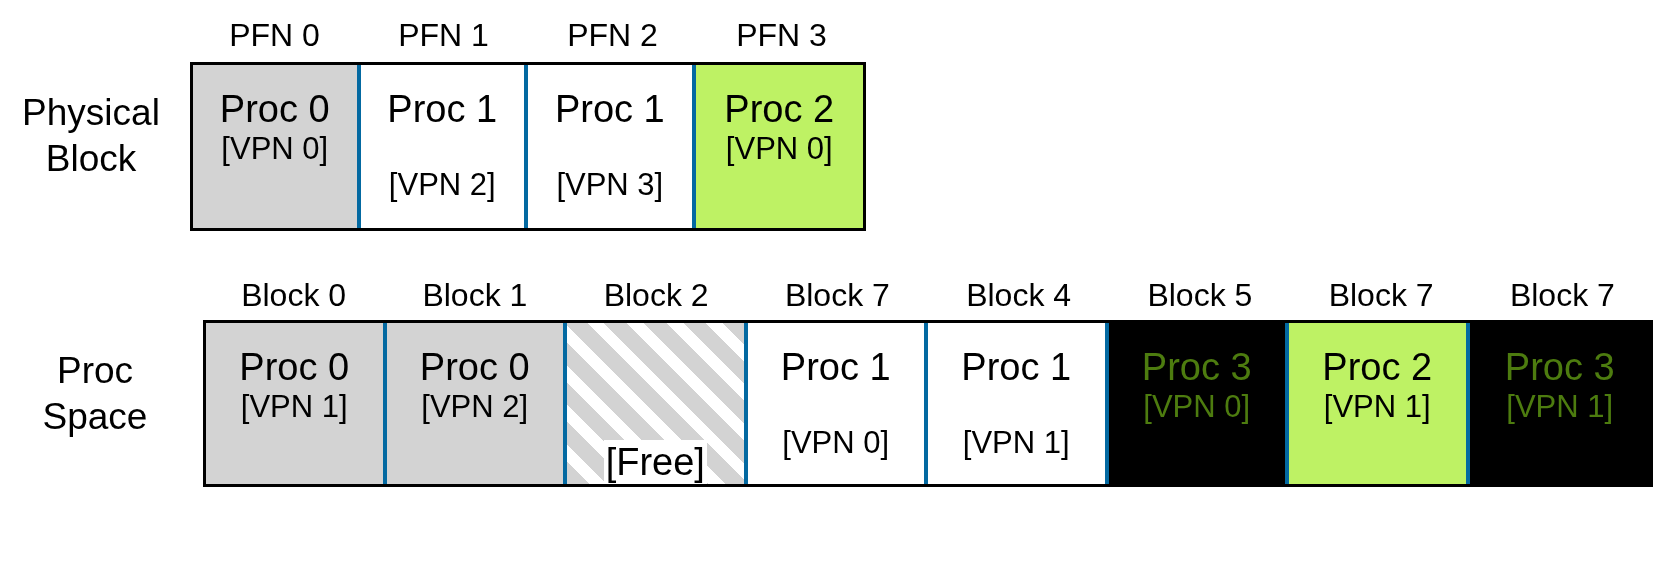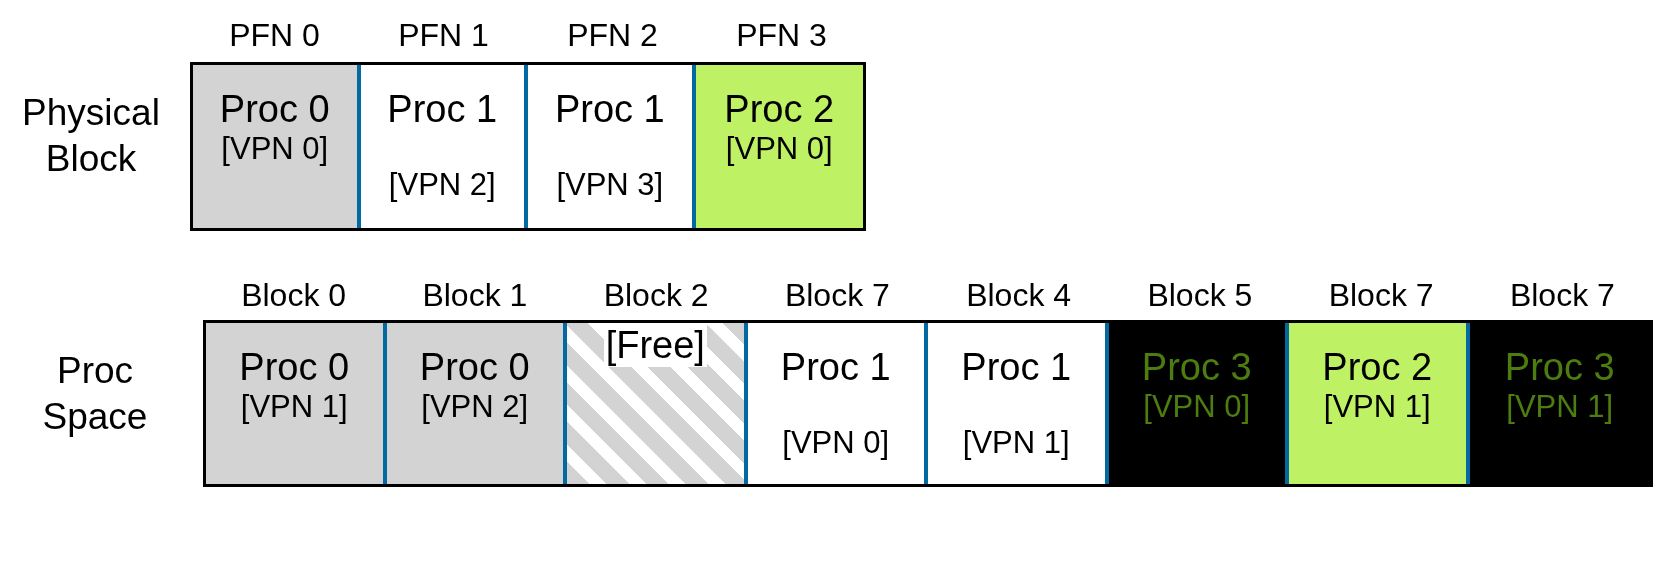--- a/index.html
+++ b/index.html
@@ -128,21 +128,21 @@
 
   #sw-row {
     left: 203px;
     top: 320px;
     width: 1450px;
     height: 167px;
   }
   #sw-row .cell { width: 181.25px; padding-top: 22px; }
 
   #sw-row .cell.free-cell {
-    justify-content: flex-start;
+    justify-content: flex-end;
     padding-top: 0;
   }
 
   #pm-label { left: 0px; top: 90px; width: 182px; }
   #sw-label { left: 0px; top: 348px; width: 190px; }
 </style>
 </head>
 <body>
 
 <div class="stage">

